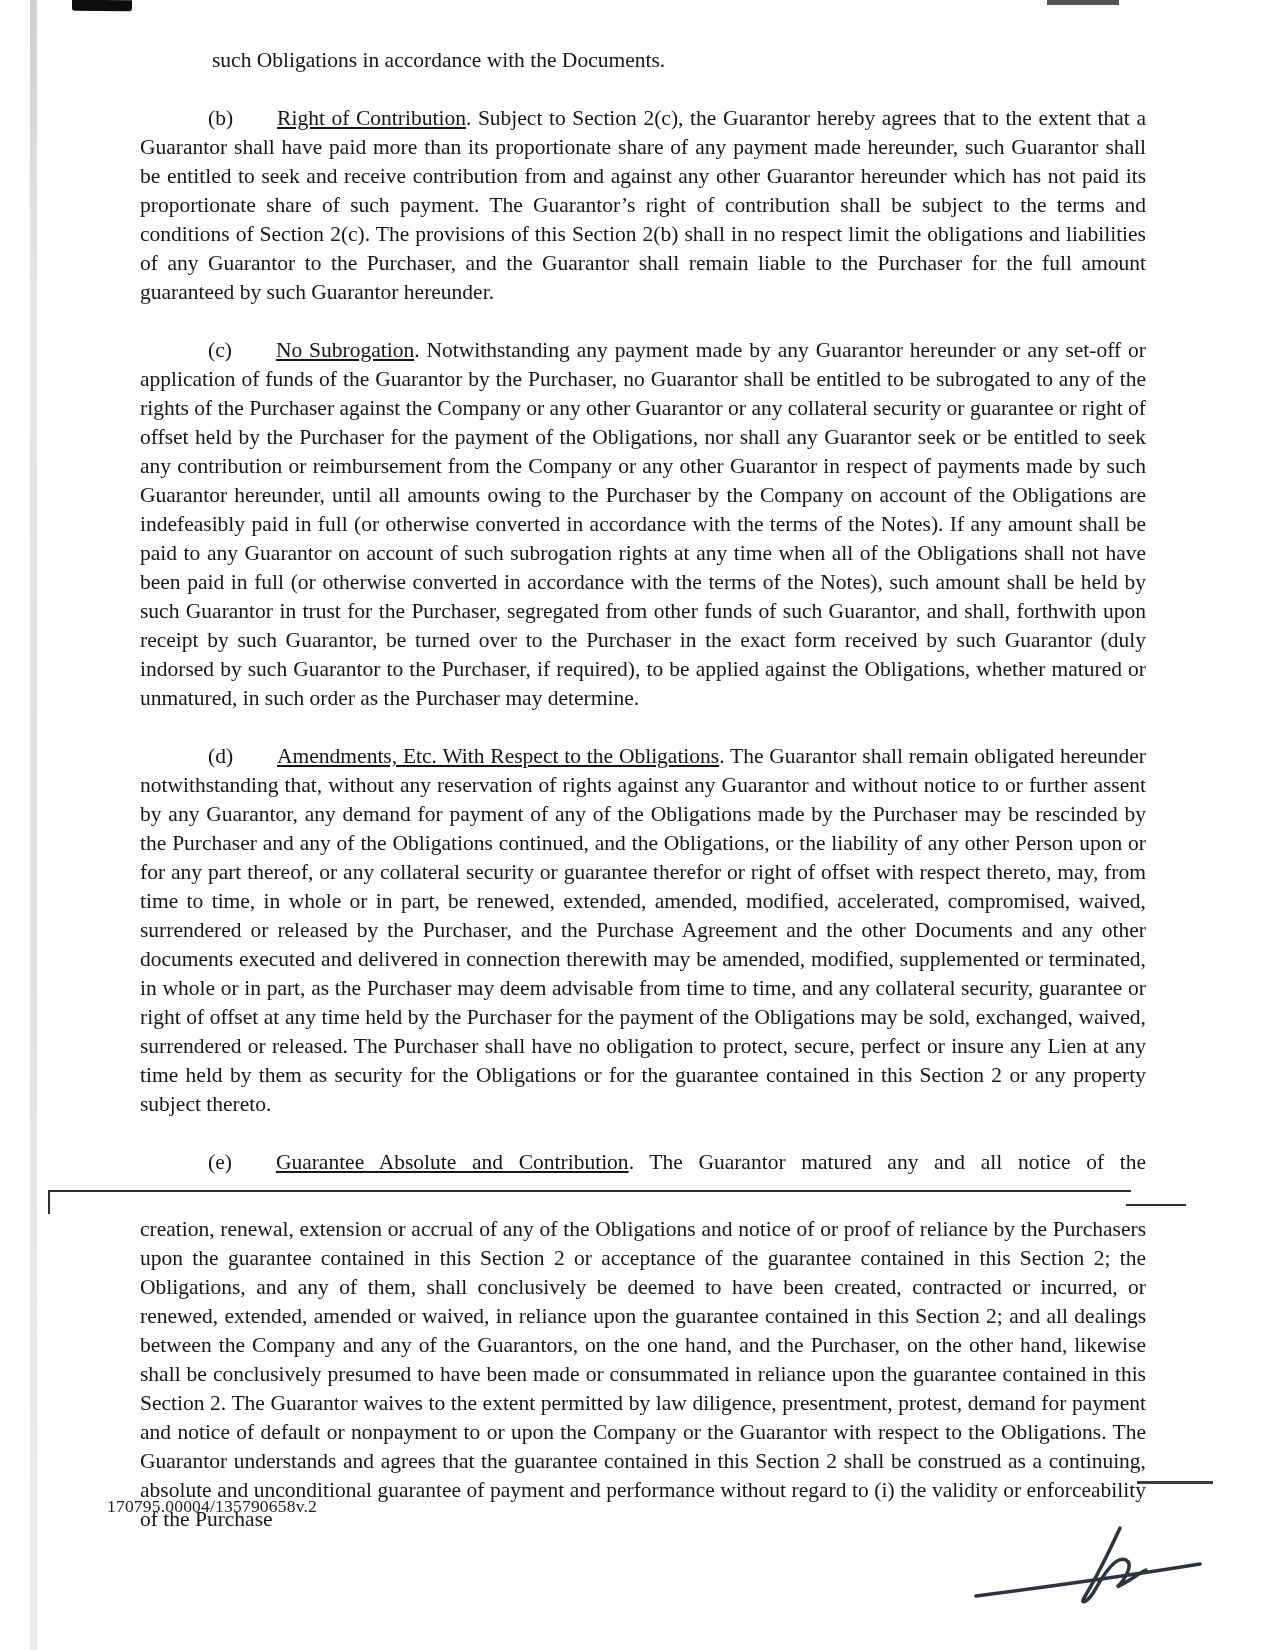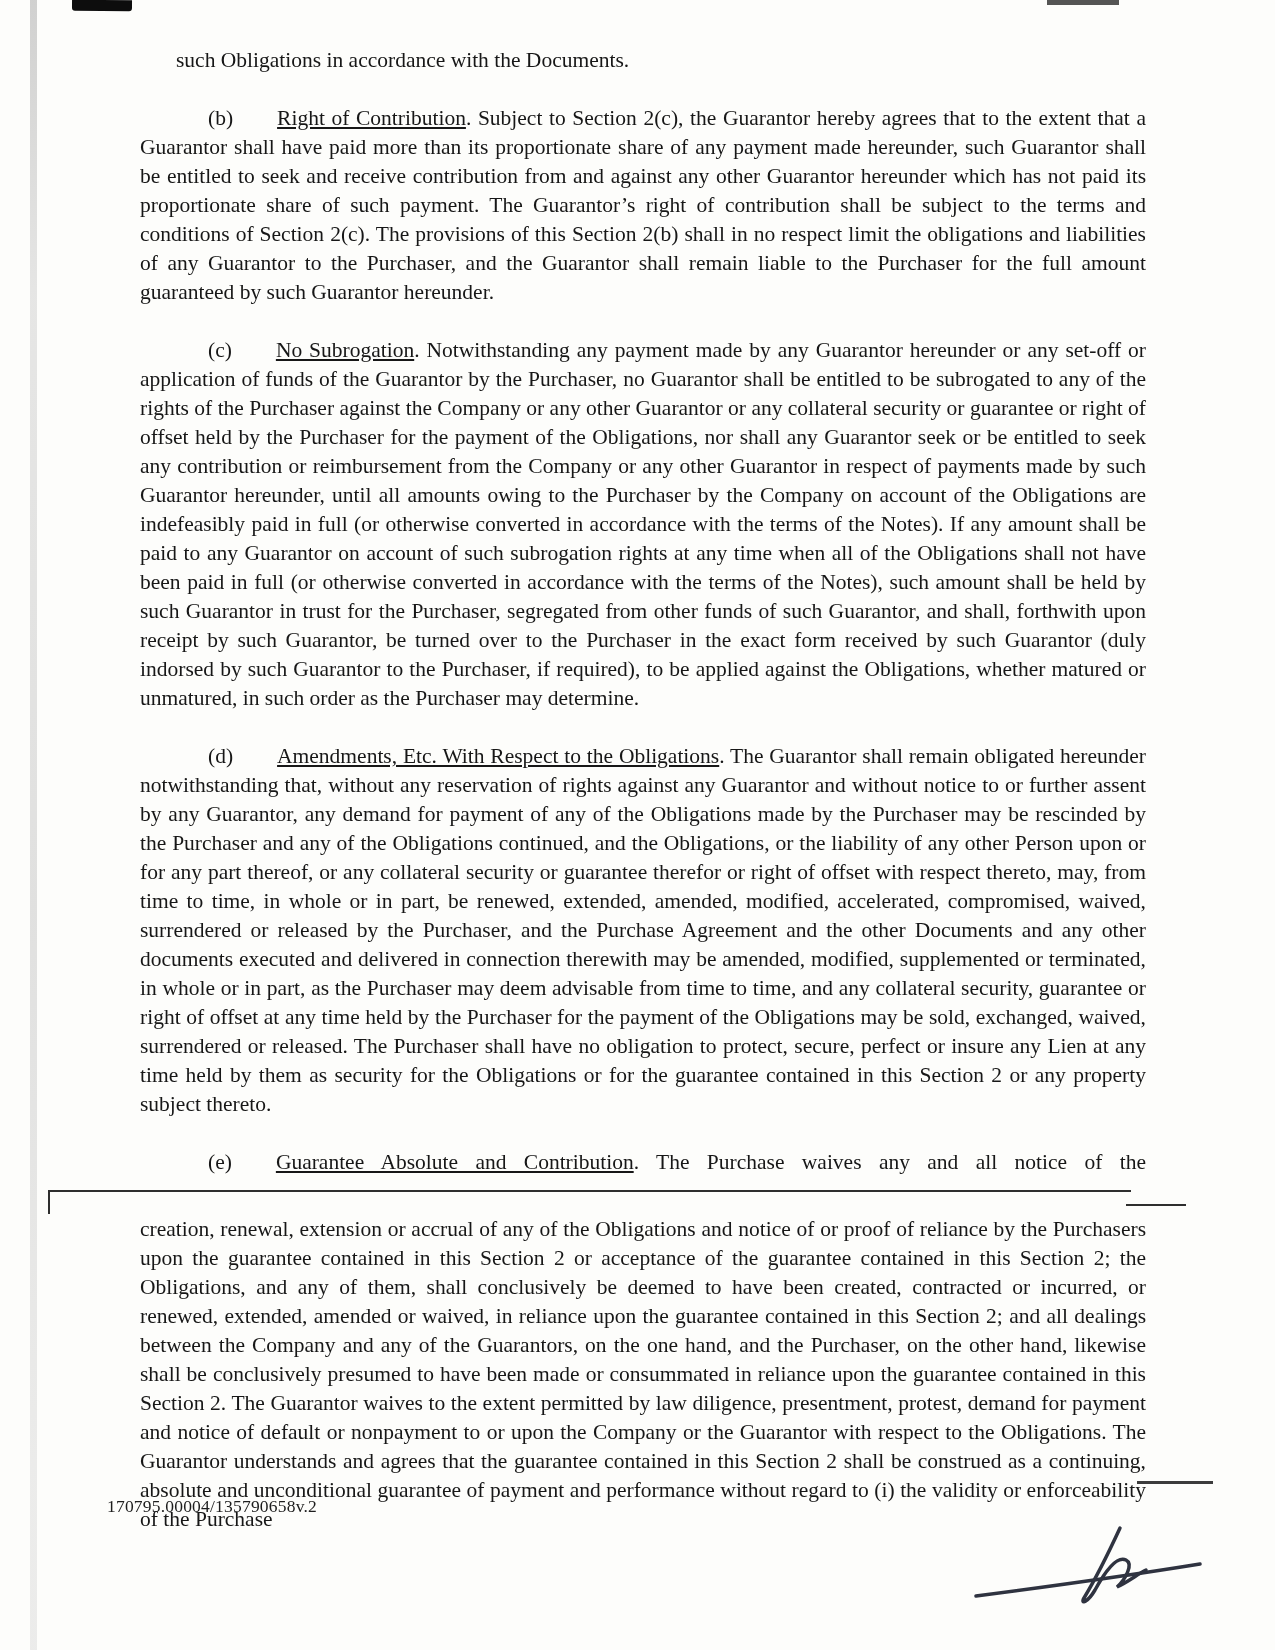--- a/index.html
+++ b/index.html
@@ -45,21 +45,21 @@
     top: 46px;
     width: 1006px;
   }
   p {
     font-size: 21.5px;
     line-height: 29px;
     margin: 0 0 29px 0;
     text-align: justify;
   }
   .continued {
-    margin-left: 36px;
+    margin-left: 72px;
     text-align: left;
   }
   .para { text-indent: 68px; font-family: Liberation Serif, serif; }
   .plabel { margin-right: 44px; }
   .pheading { text-decoration: underline; }
   .force-justify {
     text-align-last: justify;
     margin-bottom: 0;
   }
   .cont-para { text-indent: 0; margin-bottom: 12px; }
@@ -118,21 +118,21 @@
   <div class="content">
 
     <p class="continued">such Obligations in accordance with the Documents.</p>
 
     <p class="para"><span class="plabel">(b)</span><span class="pheading">Right of Contribution</span><span>. Subject to Section 2(c), the Guarantor hereby agrees that to the extent that a Guarantor shall have paid more than its proportionate share of any payment made hereunder, such Guarantor shall be entitled to seek and receive contribution from and against any other Guarantor hereunder which has not paid its proportionate share of such payment. The Guarantor’s right of contribution shall be subject to the terms and conditions of Section 2(c). The provisions of this Section 2(b) shall in no respect limit the obligations and liabilities of any Guarantor to the Purchaser, and the Guarantor shall remain liable to the Purchaser for the full amount guaranteed by such Guarantor hereunder.</span></p>
 
     <p class="para"><span class="plabel">(c)</span><span class="pheading">No Subrogation</span><span>. Notwithstanding any payment made by any Guarantor hereunder or any set-off or application of funds of the Guarantor by the Purchaser, no Guarantor shall be entitled to be subrogated to any of the rights of the Purchaser against the Company or any other Guarantor or any collateral security or guarantee or right of offset held by the Purchaser for the payment of the Obligations, nor shall any Guarantor seek or be entitled to seek any contribution or reimbursement from the Company or any other Guarantor in respect of payments made by such Guarantor hereunder, until all amounts owing to the Purchaser by the Company on account of the Obligations are indefeasibly paid in full (or otherwise converted in accordance with the terms of the Notes). If any amount shall be paid to any Guarantor on account of such subrogation rights at any time when all of the Obligations shall not have been paid in full (or otherwise converted in accordance with the terms of the Notes), such amount shall be held by such Guarantor in trust for the Purchaser, segregated from other funds of such Guarantor, and shall, forthwith upon receipt by such Guarantor, be turned over to the Purchaser in the exact form received by such Guarantor (duly indorsed by such Guarantor to the Purchaser, if required), to be applied against the Obligations, whether matured or unmatured, in such order as the Purchaser may determine.</span></p>
 
     <p class="para"><span class="plabel">(d)</span><span class="pheading">Amendments, Etc. With Respect to the Obligations</span><span>. The Guarantor shall remain obligated hereunder notwithstanding that, without any reservation of rights against any Guarantor and without notice to or further assent by any Guarantor, any demand for payment of any of the Obligations made by the Purchaser may be rescinded by the Purchaser and any of the Obligations continued, and the Obligations, or the liability of any other Person upon or for any part thereof, or any collateral security or guarantee therefor or right of offset with respect thereto, may, from time to time, in whole or in part, be renewed, extended, amended, modified, accelerated, compromised, waived, surrendered or released by the Purchaser, and the Purchase Agreement and the other Documents and any other documents executed and delivered in connection therewith may be amended, modified, supplemented or terminated, in whole or in part, as the Purchaser may deem advisable from time to time, and any collateral security, guarantee or right of offset at any time held by the Purchaser for the payment of the Obligations may be sold, exchanged, waived, surrendered or released. The Purchaser shall have no obligation to protect, secure, perfect or insure any Lien at any time held by them as security for the Obligations or for the guarantee contained in this Section 2 or any property subject thereto.</span></p>
 
-    <p class="para force-justify"><span class="plabel">(e)</span><span class="pheading">Guarantee Absolute and Contribution</span><span>. The Purchase waives any and all notice of the</span></p>
+    <p class="para force-justify"><span class="plabel">(e)</span><span class="pheading">Guarantee Absolute and Contribution</span><span>. The Guarantor matured any and all notice of the</span></p>
 
     <div class="artifact-row">
       <div class="a-tick-left"></div>
       <div class="a-line-left"></div>
       <div class="a-line-right"></div>
     </div>
 
     <p class="cont-para">creation, renewal, extension or accrual of any of the Obligations and notice of or proof of reliance by the Purchasers upon the guarantee contained in this Section 2 or acceptance of the guarantee contained in this Section 2; the Obligations, and any of them, shall conclusively be deemed to have been created, contracted or incurred, or renewed, extended, amended or waived, in reliance upon the guarantee contained in this Section 2; and all dealings between the Company and any of the Guarantors, on the one hand, and the Purchaser, on the other hand, likewise shall be conclusively presumed to have been made or consummated in reliance upon the guarantee contained in this Section 2. The Guarantor waives to the extent permitted by law diligence, presentment, protest, demand for payment and notice of default or nonpayment to or upon the Company or the Guarantor with respect to the Obligations. The Guarantor understands and agrees that the guarantee contained in this Section 2 shall be construed as a continuing, absolute and unconditional guarantee of payment and performance without regard to (i) the validity or enforceability of the Purchase</p>
 
   </div>

